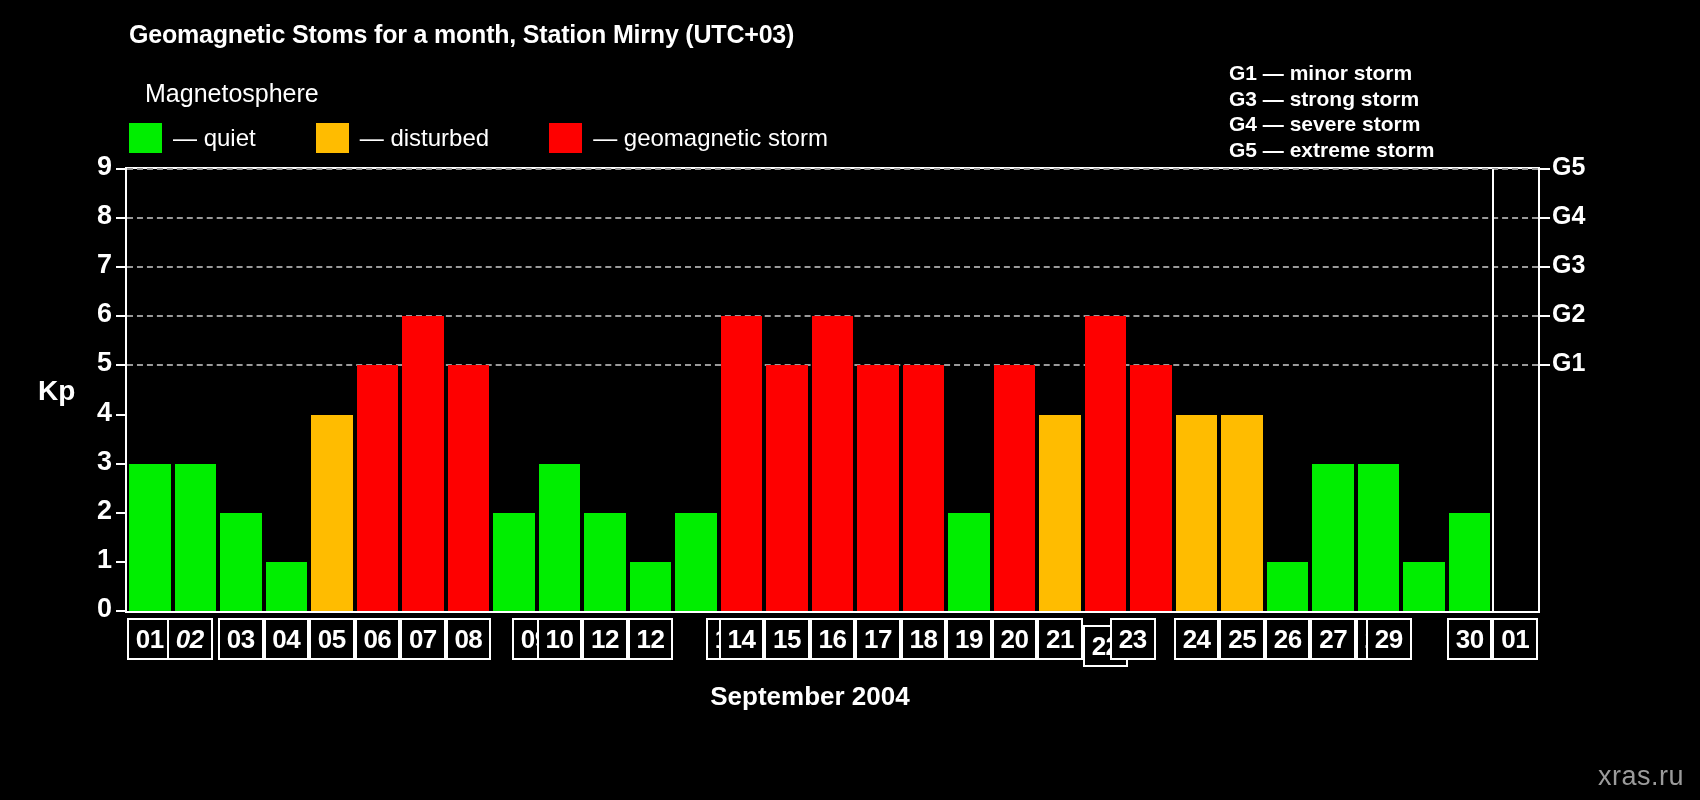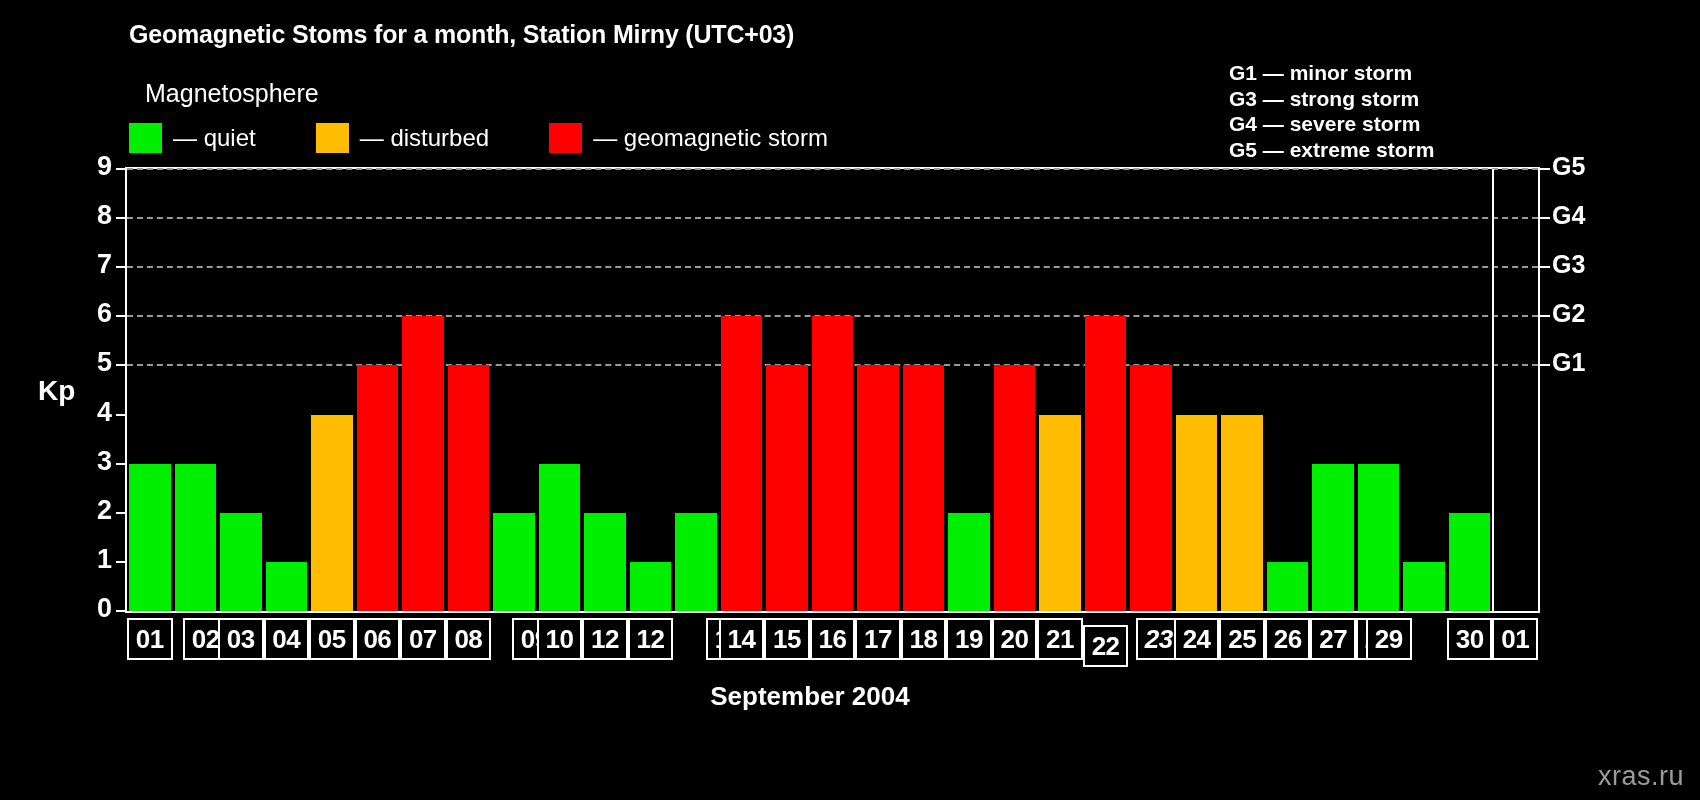--- a/index.html
+++ b/index.html
@@ -343,42 +343,42 @@
 <div id="g-labels">
     <div class="g-tick-label" style="top: 183.444px;">G1</div>
     <div class="g-tick-label" style="top: 134.333px;">G2</div>
     <div class="g-tick-label" style="top: 85.2222px;">G3</div>
     <div class="g-tick-label" style="top: 36.1111px;">G4</div>
     <div class="g-tick-label" style="top: -13px;">G5</div>
   </div>
 
 <div id="day-axis" style="width: 1415px;">
     <div class="day-box" style="left: 2px; width: 45.5161px;">01</div>
-    <div class="day-box" style="left: 58px; width: 45.5161px;">02</div>
+    <div class="day-box" style="left: 42px; width: 45.5161px; font-style: italic;">02</div>
     <div class="day-box" style="left: 93.0323px; width: 45.5161px;">03</div>
     <div class="day-box" style="left: 138.548px; width: 45.5161px;">04</div>
     <div class="day-box" style="left: 184.065px; width: 45.5161px;">05</div>
     <div class="day-box" style="left: 229.581px; width: 45.5161px;">06</div>
     <div class="day-box" style="left: 275.097px; width: 45.5161px;">07</div>
     <div class="day-box" style="left: 320.613px; width: 45.5161px;">08</div>
     <div class="day-box" style="left: 387px; width: 45.5161px;">09</div>
     <div class="day-box" style="left: 411.645px; width: 45.5161px;">10</div>
     <div class="day-box" style="left: 457.161px; width: 45.5161px;">12</div>
     <div class="day-box" style="left: 502.677px; width: 45.5161px;">12</div>
     <div class="day-box" style="left: 581px; width: 45.5161px; text-align: center;">13</div>
     <div class="day-box" style="left: 593.71px; width: 45.5161px;">14</div>
     <div class="day-box" style="left: 639.226px; width: 45.5161px;">15</div>
     <div class="day-box" style="left: 684.742px; width: 45.5161px;">16</div>
     <div class="day-box" style="left: 730.258px; width: 45.5161px;">17</div>
     <div class="day-box" style="left: 775.774px; width: 45.5161px;">18</div>
     <div class="day-box" style="left: 821.29px; width: 45.5161px;">19</div>
     <div class="day-box" style="left: 866.806px; width: 45.5161px;">20</div>
     <div class="day-box" style="left: 912.323px; width: 45.5161px;">21</div>
     <div class="day-box" style="left: 957.839px; width: 45.5161px; margin-top: 7px;">22</div>
-    <div class="day-box" style="left: 1011px; width: 45.5161px; font-style: italic;">23</div>
+    <div class="day-box" style="left: 985px; width: 45.5161px;">23</div>
     <div class="day-box" style="left: 1048.87px; width: 45.5161px;">24</div>
     <div class="day-box" style="left: 1094.39px; width: 45.5161px;">25</div>
     <div class="day-box" style="left: 1139.9px; width: 45.5161px;">26</div>
     <div class="day-box" style="left: 1185.42px; width: 45.5161px;">27</div>
     <div class="day-box" style="left: 1230.94px; width: 45.5161px;">28</div>
     <div class="day-box" style="left: 1241px; width: 45.5161px;">29</div>
     <div class="day-box" style="left: 1321.97px; width: 45.5161px;">30</div>
     <div class="day-box" style="left: 1367.48px; width: 45.5161px;">01</div>
   </div>
 

